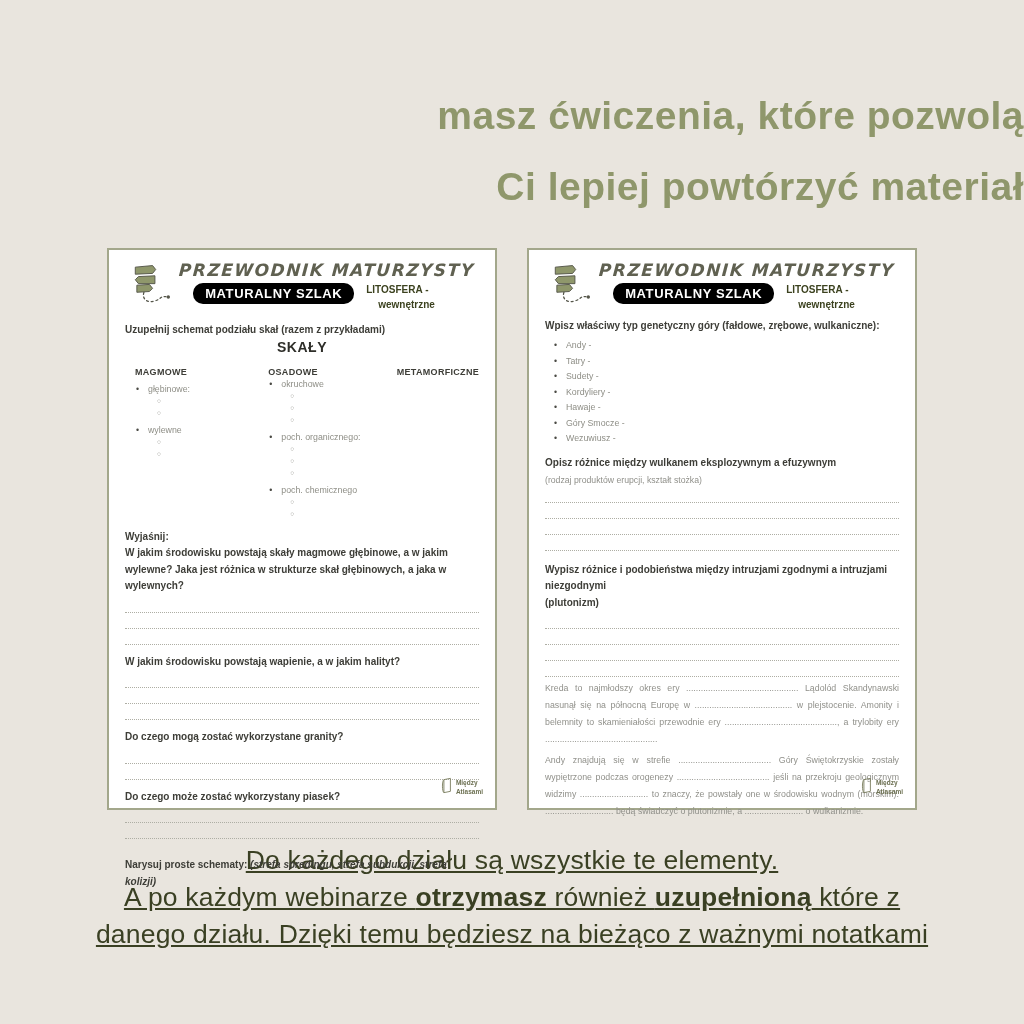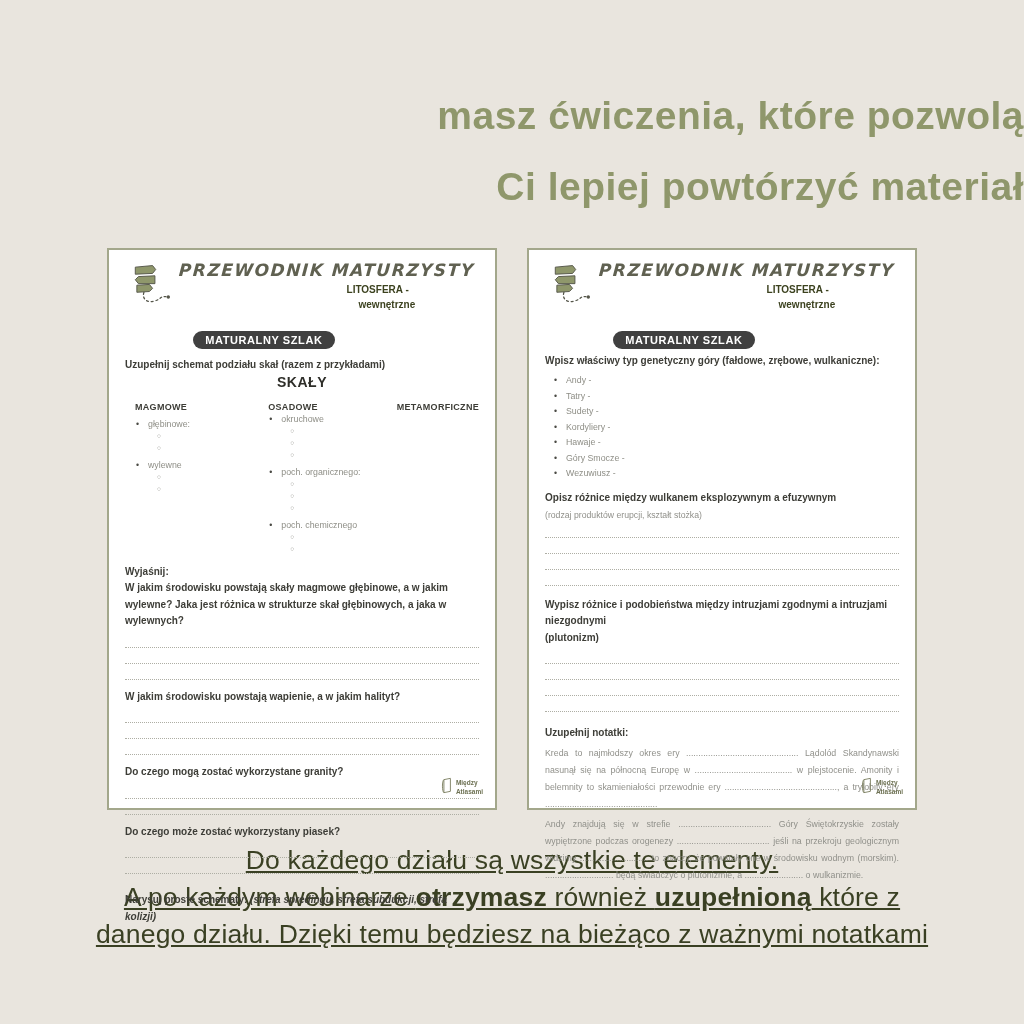--- a/index.html
+++ b/index.html
@@ -51,29 +51,28 @@
     font-style:italic;
     font-weight:bold;
     font-size:17px;
     letter-spacing:1.5px;
     color:#606151;
     transform:skewX(-4deg);
     white-space:nowrap;
   }
   .badge-row{display:flex;gap:12px;margin-top:3px;align-items:flex-start;margin-left:14px;}
   .badge{
-    background:#404040;
+    background:#000000;
     color:#ffffff;
-    font-size:11px;
+    font-size:13px;
     font-weight:bold;
     letter-spacing:0.6px;
     padding:3px 12px 3px 12px;
     border-radius:10px;
     white-space:nowrap;
-    margin-top:48px;
   }
   .topic{font-size:10px;font-weight:bold;color:#3c421f;line-height:1.45;}
   .topic .l2{padding-left:12px;}
   
   .bold-q{font-size:10px;font-weight:bold;line-height:1.65;color:#3d3d37;}
   .instruction{margin-top:8px;}
   .schema-title{
     text-align:center;font-weight:bold;font-size:14px;
     letter-spacing:0.5px;color:#2e2e29;margin-top:0;
   }
@@ -286,21 +285,20 @@
       <div class="bold-q">Wypisz różnice i podobieństwa między intruzjami zgodnymi a intruzjami niezgodnymi</div>
       <div class="bold-q">(plutonizm)</div>
       <div class="answers">
         <div class="dotline"></div>
         <div class="dotline"></div>
         <div class="dotline"></div>
         <div class="dotline"></div>
       </div>
     </div>
 
-    <div class="bold-q" style="margin-top:13px;">Uzupełnij notatki:</div>
     <div class="notes">Kreda to najmłodszy okres ery .............................................. Lądolód Skandynawski nasunął się na północną Europę w ........................................ w plejstocenie. Amonity i belemnity to skamieniałości przewodnie ery .............................................., a trylobity ery ..............................................</div>
     <div class="notes">Andy znajdują się w strefie ...................................... Góry Świętokrzyskie zostały wypiętrzone podczas orogenezy ...................................... jeśli na przekroju geologicznym widzimy ............................ to znaczy, że powstały one w środowisku wodnym (morskim). ............................ będą świadczyć o plutonizmie, a ........................ o wulkanizmie.</div>
 
     <div class="ma-logo">
       <span>
         <svg width="13" height="17" viewBox="0 0 20 26">
           <path d="M6,4 L16,2 L16,22 L6,24 Z" fill="none" stroke="#7a7e5f" stroke-width="1.4"></path>
           <path d="M6,4 C3,6 3,22 6,24" fill="none" stroke="#7a7e5f" stroke-width="1.4"></path>
         </svg>
       </span>

